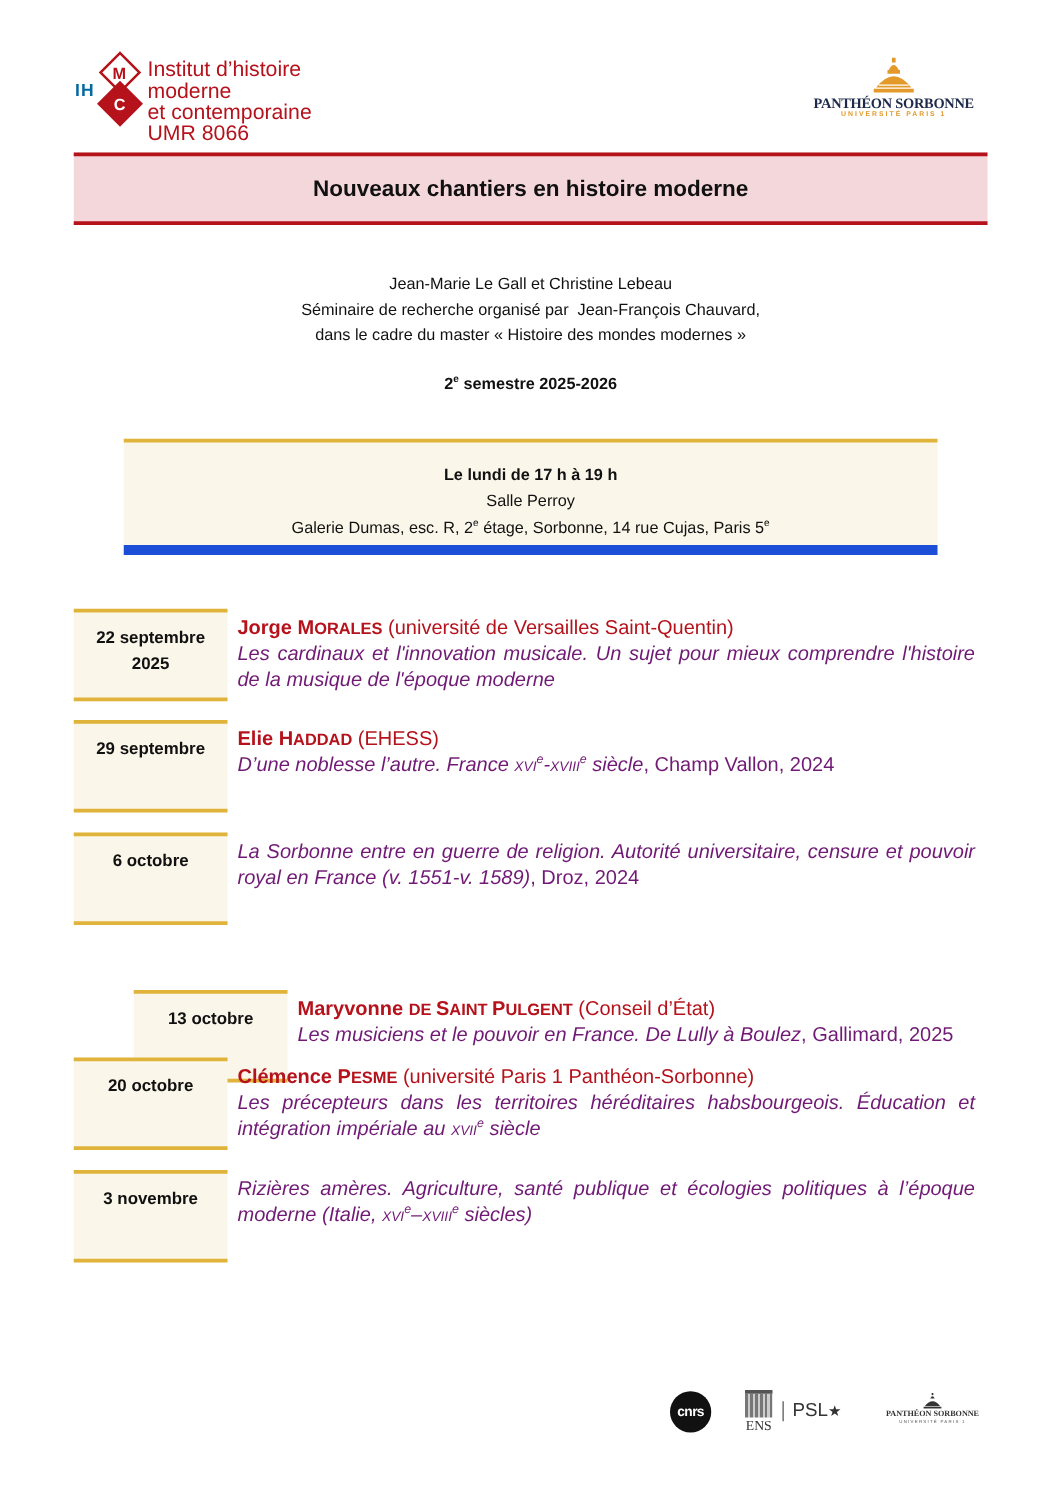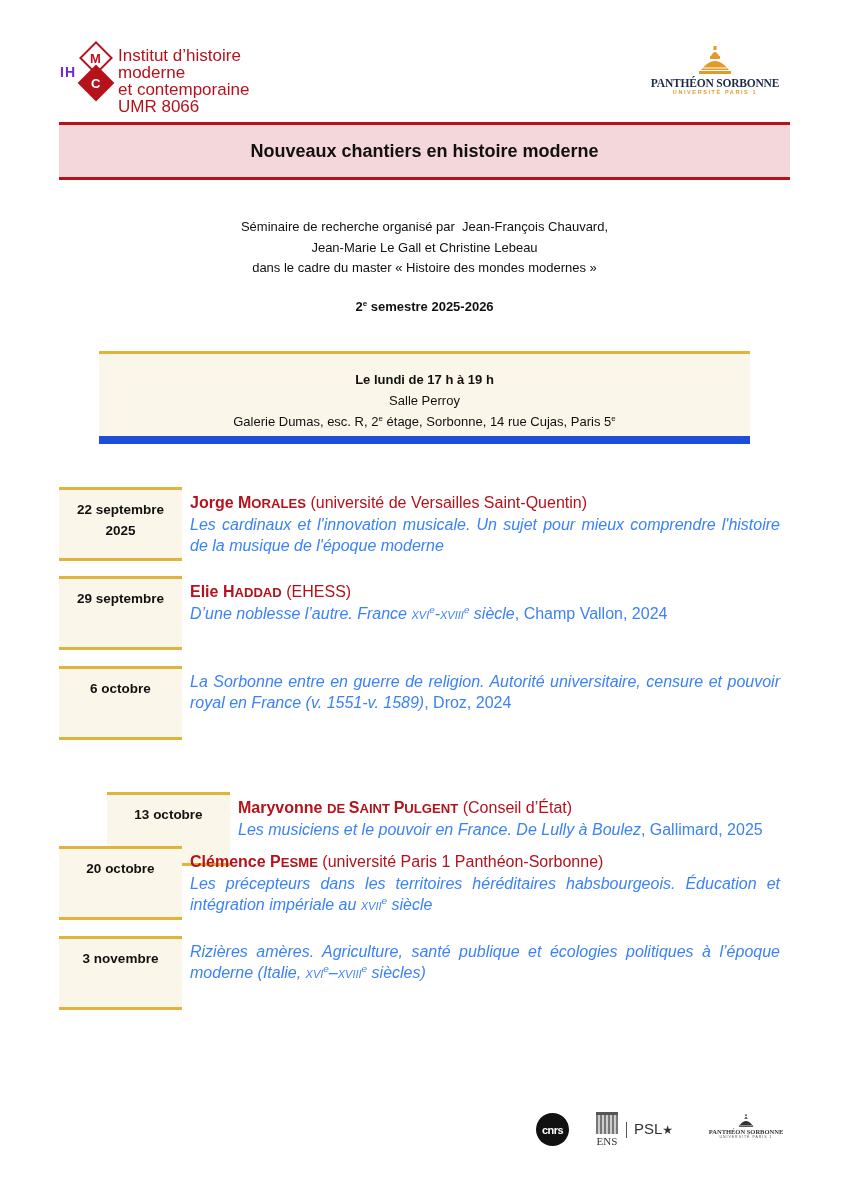--- a/index.html
+++ b/index.html
@@ -1,20 +1,20 @@
 <!DOCTYPE html>
 <html><head>
 <meta charset="utf-8">
 <style>
   * { box-sizing: border-box; margin: 0; padding: 0; }
   html, body { width: 849px; height: 1200px; background: #ffffff; }
   body { position: relative; font-family: "Liberation Sans", "DejaVu Sans", sans-serif; color: #111; overflow: hidden; }
 
   .logo-ihmc { position: absolute; left: 60px; top: 42px; width: 230px; height: 62px; }
-  .logo-ihmc .ih { position: absolute; left: 0; top: 22px; font-weight: bold; font-size: 14px; color: #6d28d9; letter-spacing: 1px; }
+  .logo-ihmc .ih { position: absolute; left: 0; top: 22px; font-weight: bold; font-size: 14px; color: #0369a1; letter-spacing: 1px; }
   .logo-ihmc .diamond-m { position: absolute; left: 24px; top: 4px; width: 24px; height: 24px; border: 2px solid #b5121b; transform: rotate(45deg); background: #fff; }
   .logo-ihmc .letter-m { position: absolute; left: 30px; top: 9px; font-weight: bold; font-size: 13px; color: #b5121b; }
   .logo-ihmc .diamond-c { position: absolute; left: 23px; top: 28px; width: 26px; height: 26px; transform: rotate(45deg); background: #b5121b; }
   .logo-ihmc .letter-c { position: absolute; left: 31px; top: 34px; font-weight: bold; font-size: 13px; color: #fff; }
   .logo-ihmc .lines { position: absolute; left: 58px; top: 5px; font-size: 17px; line-height: 17px; color: #b5121b; }
 
   .logo-ps { position: absolute; left: 645px; top: 46px; width: 140px; height: 55px; text-align: center; }
   .logo-ps svg { display: block; margin: 0 auto; }
   .logo-ps .ps-name { font-family: "Liberation Serif", "DejaVu Serif", serif; font-size: 11.5px; font-weight: bold; color: #1e2a4a; letter-spacing: -0.2px; margin-top: 1px; }
   .logo-ps .ps-sub { font-size: 5.5px; color: #e39a2a; letter-spacing: 1.6px; font-weight: bold; }
@@ -28,21 +28,21 @@
 
   .info-box { position: absolute; left: 99px; top: 351px; width: 651px; height: 93px; background: #fbf6ea; border-top: 3px solid #e0b43a; border-bottom: 8px solid #1d4ed8; text-align: center; font-size: 13px; line-height: 21px; padding-top: 15px; }
   .info-box .when { font-weight: bold; }
 
   .session { position: absolute; left: 59px; width: 731px; height: 74px; }
   .session .date-cell { position: absolute; left: 0; top: 0; width: 123px; height: 74px; background: #fbf6ea; border-top: 3px solid #e0b43a; border-bottom: 3px solid #e0b43a; text-align: center; font-weight: bold; font-size: 13.5px; line-height: 21px; padding-top: 9px; }
   .session .content { position: absolute; left: 131px; top: 5px; width: 590px; font-size: 16px; line-height: 21px; }
   .session .speaker { color: #b5121b; }
   .session .speaker .name { font-weight: bold; }
   .session .speaker .sc { font-size: 0.82em; text-transform: uppercase; }
-  .session .work { text-align: justify; color: #3b82f6; }
+  .session .work { text-align: justify; color: #701a75; }
   .session .work .title { font-style: italic; }
   .sc-inline { font-variant: small-caps; text-transform: lowercase; }
 
   .footer-logos { position: absolute; left: 534px; top: 1110px; width: 260px; height: 40px; }
   .cnrs { position: absolute; left: 2px; top: 3px; width: 33px; height: 33px; border-radius: 50%; background: #111; color: #fff; font-size: 11px; font-weight: bold; display: flex; align-items: center; justify-content: center; letter-spacing: -0.5px; }
   .ens { position: absolute; left: 58px; top: 2px; width: 30px; height: 38px; text-align: center; }
   .ens .bld { width: 22px; height: 22px; margin: 0 auto; background: repeating-linear-gradient(90deg, #777 0 2px, #ccc 2px 4px); border-top: 3px solid #555; }
   .ens .txt { font-family: "Liberation Serif", serif; font-size: 11px; color: #333; margin-top: 1px; }
   .psl { position: absolute; left: 92px; top: 10px; font-size: 15px; color: #333; }
   .psl .bar { display: inline-block; width: 1px; height: 16px; background: #555; vertical-align: middle; margin-right: 7px; }
@@ -78,22 +78,22 @@
   </svg>
   <div class="ps-name">PANTHÉON SORBONNE</div>
   <div class="ps-sub">UNIVERSITÉ PARIS 1</div>
 </div>
 
 <div class="title-band">
   <h1>Nouveaux chantiers en histoire moderne</h1>
 </div>
 
 <div class="intro">
+  <div>Jean-Marie Le Gall et Christine Lebeau</div>
   <div style="white-space:pre;">Séminaire de recherche organisé par  Jean-François Chauvard,</div>
-  <div>Jean-Marie Le Gall et Christine Lebeau</div>
   <div>dans le cadre du master « Histoire des mondes modernes »</div>
 </div>
 
 <div class="semester">
   <span>2</span><sup>e</sup><span style="white-space:pre;"> semestre 2025-2026</span>
 </div>
 
 <div class="info-box">
   <div class="when">Le lundi de 17 h à 19 h</div>
   <div>Salle Perroy</div>

